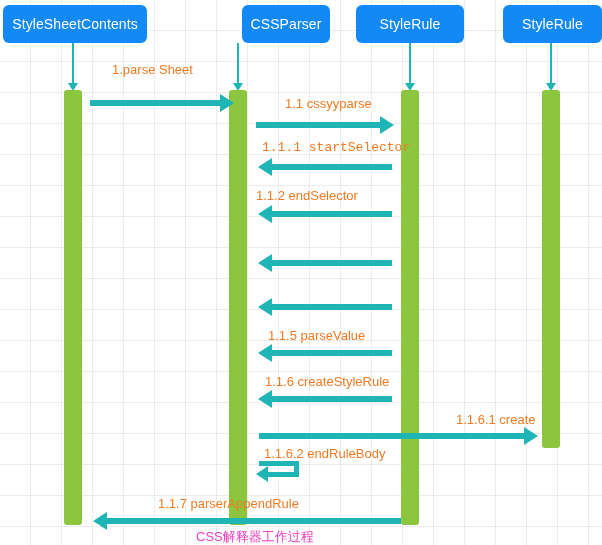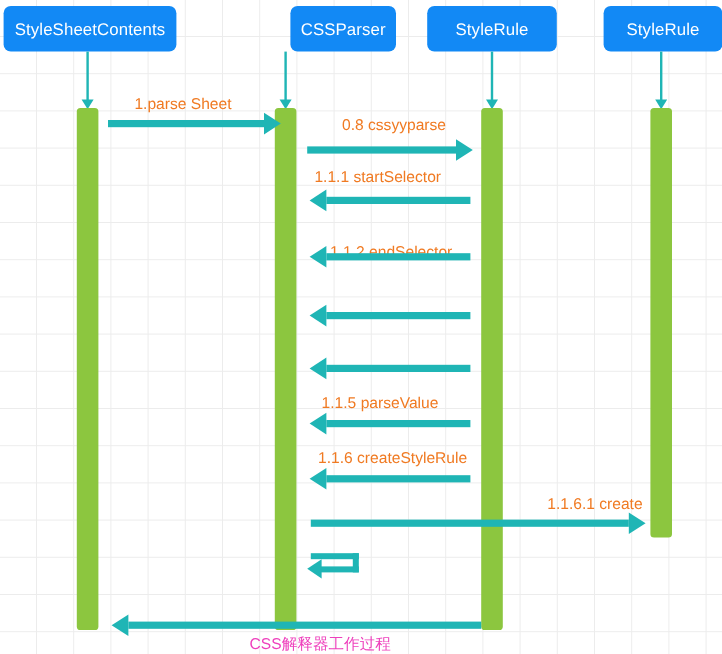--- a/index.html
+++ b/index.html
@@ -131,33 +131,33 @@
   <div class="drop-head" style="left:405px; top:83px;"></div>
 
   <div class="drop" style="left:550px; top:43px; height:41px;"></div>
   <div class="drop-head" style="left:546px; top:83px;"></div>
 
   <div class="activation" style="left:64px; top:90px; width:18px; height:435px;"></div>
   <div class="activation" style="left:229px; top:90px; width:18px; height:435px;"></div>
   <div class="activation" style="left:401px; top:90px; width:18px; height:435px;"></div>
   <div class="activation" style="left:542px; top:90px; width:18px; height:358px;"></div>
 
-  <div class="msg-label" style="left:112px; top:79px;">1.parse Sheet</div>
+  <div class="msg-label" style="left:112px; top:62px;">1.parse Sheet</div>
   <div class="msg" style="left:90px; top:100px; width:130px;"></div>
   <div class="arrowhead-r" style="left:220px; top:94px;"></div>
 
-  <div class="msg-label" style="left:285px; top:96px;">0.8 cssyyparse</div>
+  <div class="msg-label" style="left:285px; top:96px;">1.1 cssyyparse</div>
   <div class="msg" style="left:256px; top:122px; width:124px;"></div>
   <div class="arrowhead-r" style="left:380px; top:116px;"></div>
 
-  <div class="msg-label" style="left:262px; top:140px;">1.1.1 startSelector</div>
+  <div class="msg-label" style="left:262px; top:140px;font-family:Liberation Mono, monospace;">1.1.1 startSelector</div>
   <div class="msg" style="left:272px; top:164px; width:120px;"></div>
   <div class="arrowhead-l" style="left:258px; top:158px;"></div>
 
-  <div class="msg-label" style="left:275px; top:188px;margin-top:14px;">1.1.2 endSelector</div>
+  <div class="msg-label" style="left:256px; top:188px;">1.1.2 endSelector</div>
   <div class="msg" style="left:272px; top:211px; width:120px;"></div>
   <div class="arrowhead-l" style="left:258px; top:205px;"></div>
 
   <div class="msg" style="left:272px; top:260px; width:120px;"></div>
   <div class="arrowhead-l" style="left:258px; top:254px;"></div>
 
   <div class="msg" style="left:272px; top:304px; width:120px;"></div>
   <div class="arrowhead-l" style="left:258px; top:298px;"></div>
 
   <div class="msg-label" style="left:268px; top:328px;text-align:center;">1.1.5 parseValue</div>
@@ -165,23 +165,25 @@
   <div class="arrowhead-l" style="left:258px; top:344px;"></div>
 
   <div class="msg-label" style="left:265px; top:374px;text-align:center;">1.1.6 createStyleRule</div>
   <div class="msg" style="left:272px; top:396px; width:120px;"></div>
   <div class="arrowhead-l" style="left:258px; top:390px;"></div>
 
   <div class="msg-label" style="left:456px; top:412px;">1.1.6.1 create</div>
   <div class="msg" style="left:259px; top:433px; width:265px;"></div>
   <div class="arrowhead-r" style="left:524px; top:427px;"></div>
 
+  <div class="msg-label" style="left:264px; top:446px;">1.1.6.2 endRuleBody</div>
   <div class="self-seg" style="left:259px; top:461px; width:40px; height:5px;"></div>
   <div class="self-seg" style="left:294px; top:461px; width:5px; height:16px;"></div>
   <div class="self-seg" style="left:266px; top:472px; width:33px; height:5px;"></div>
   <div class="arrowhead-l" style="left:256px; top:466px; border-top-width:8px; border-bottom-width:8px; border-right-width:12px;"></div>
 
+  <div class="msg-label" style="left:158px; top:496px;">1.1.7 parserAppendRule</div>
   <div class="msg" style="left:107px; top:518px; width:294px;"></div>
   <div class="arrowhead-l" style="left:93px; top:512px;"></div>
 
-  <div class="caption" style="left:208px; top:528px;">CSS解释器工作过程</div>
+  <div class="caption" style="left:196px; top:528px;">CSS解释器工作过程</div>
 
 </div>
 
 </body></html>

